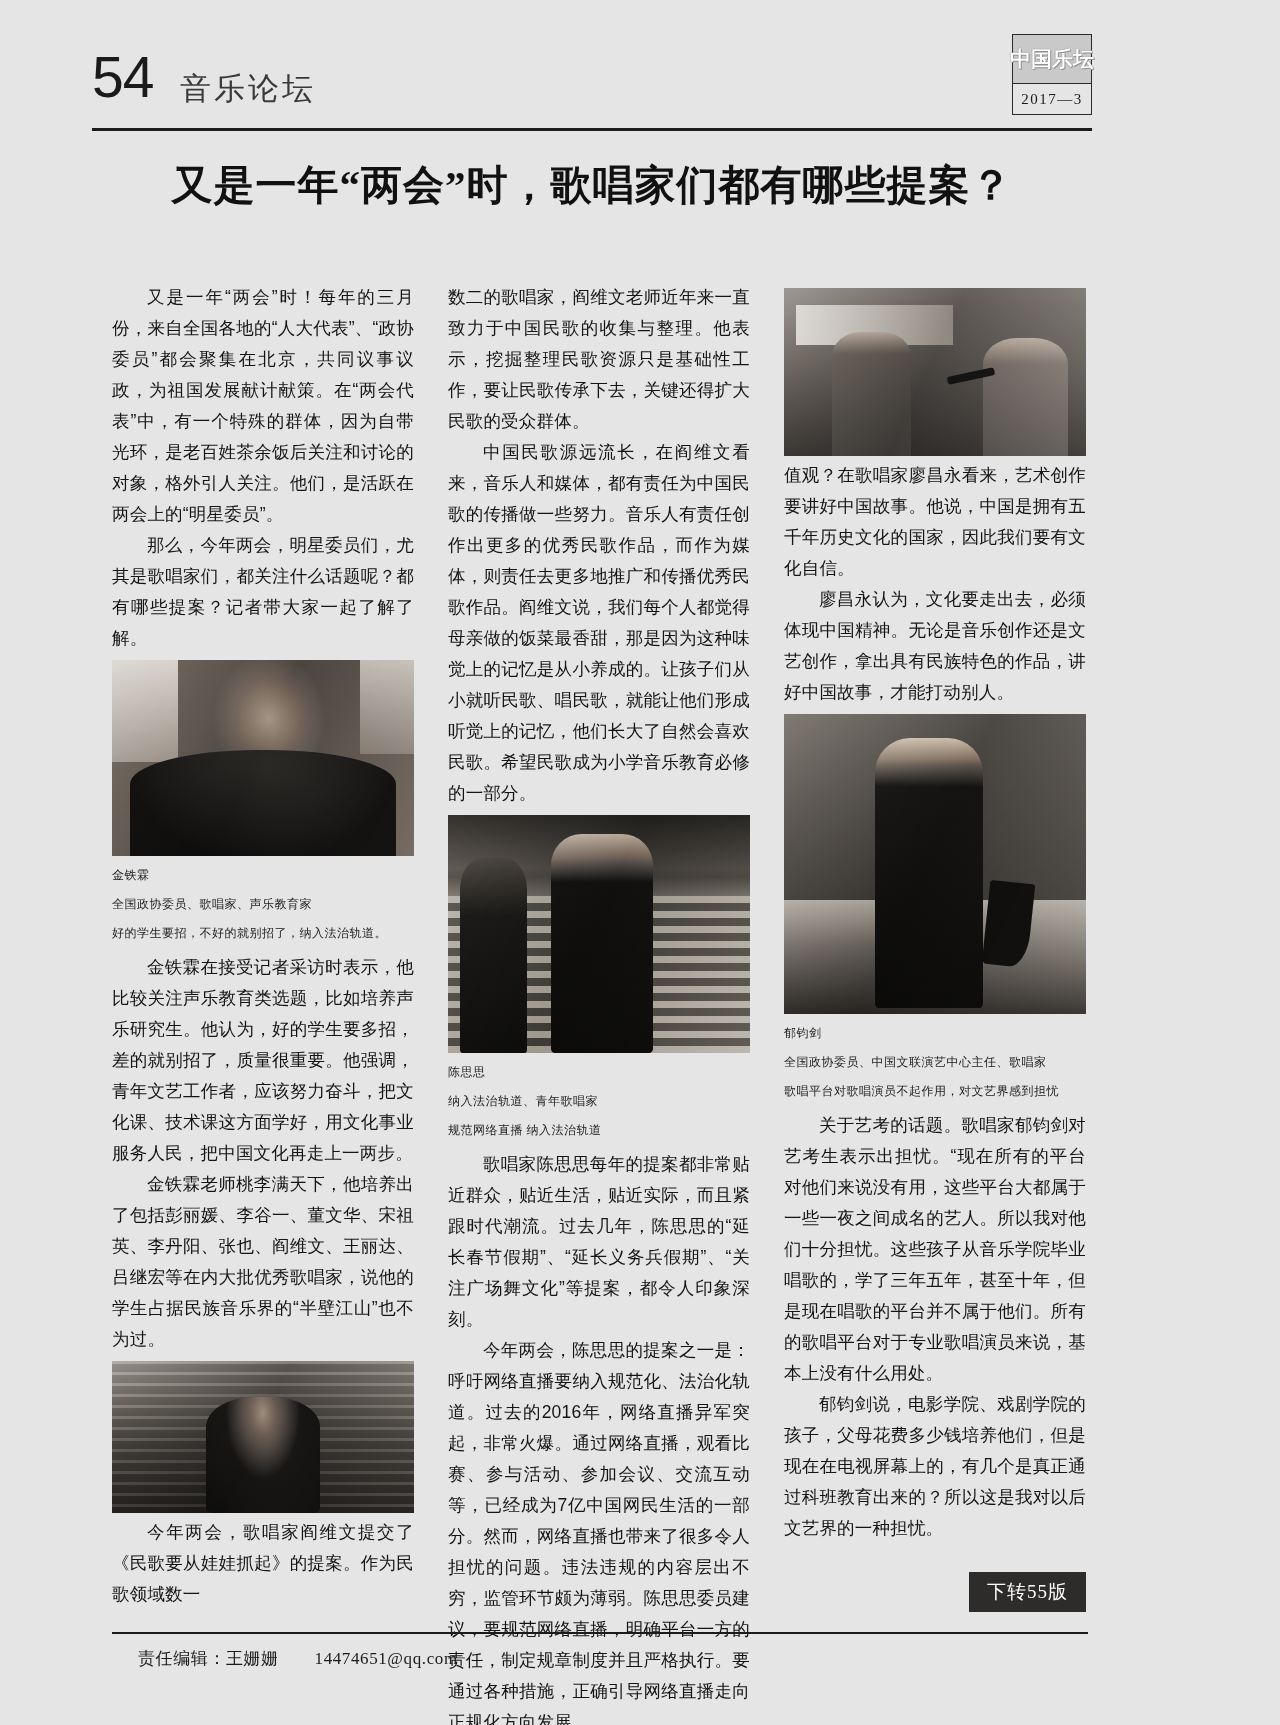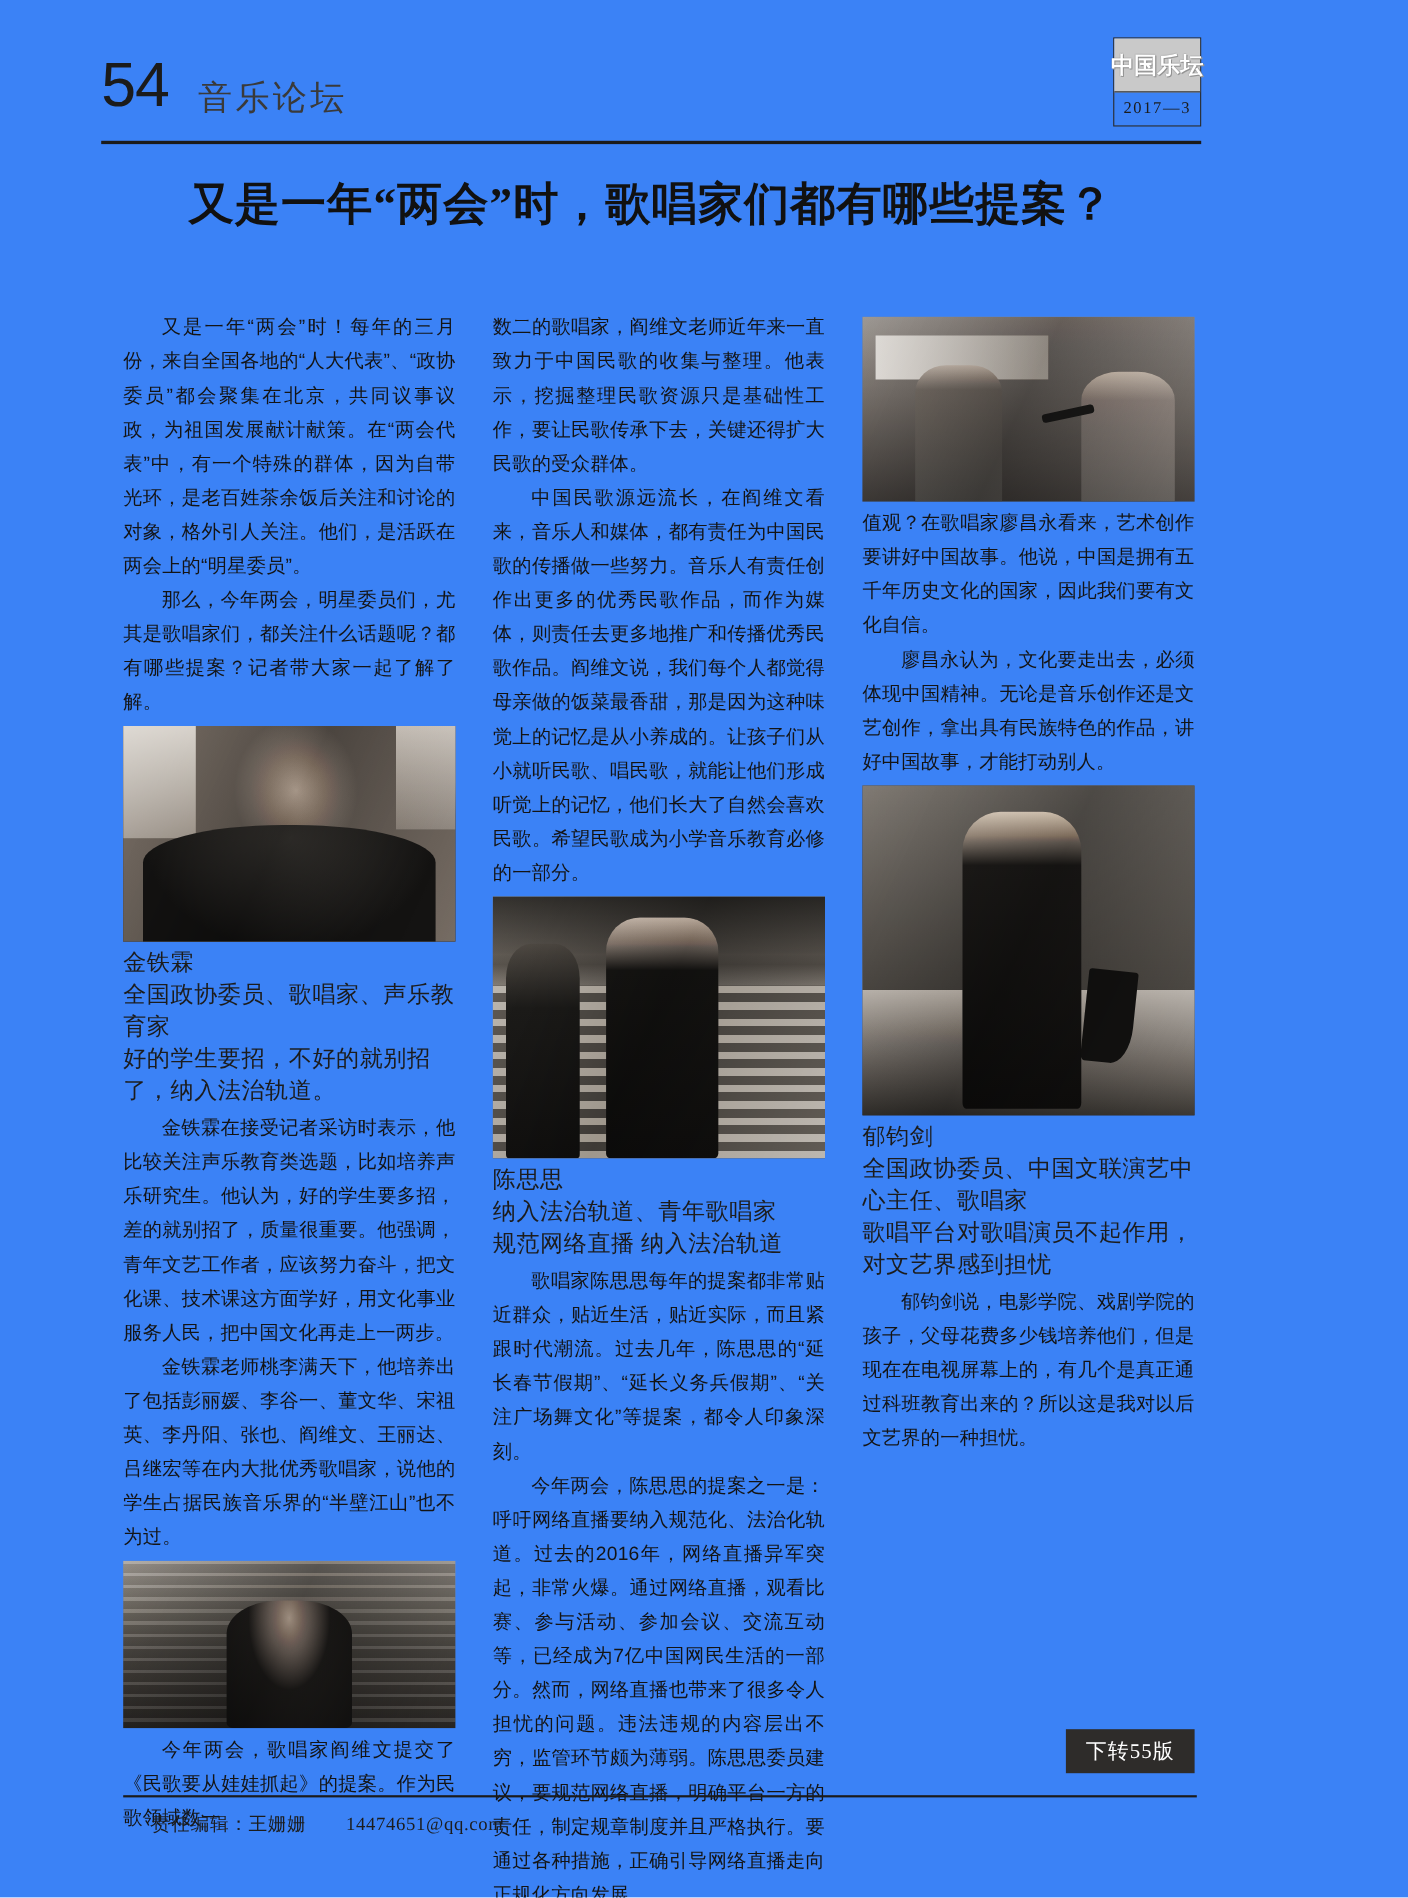--- a/index.html
+++ b/index.html
@@ -12,21 +12,21 @@
     height: 1725px;
     font-family: "Liberation Sans", "DejaVu Sans", sans-serif;
     color: #111;
     position: relative;
     overflow: hidden;
   }
 
   .page {
     position: absolute;
     inset: 0;
-    background: #3b82f6;
+    background: #e5e5e5;
     padding-left: 16px;
   }
 
   
   .masthead {
     position: absolute;
     left: 92px;
     top: 52px;
     width: 1000px;
     height: 86px;
@@ -133,21 +133,21 @@
     text-justify: inter-ideograph;
     text-indent: 35px;
     font-family: "Liberation Sans", "DejaVu Sans", sans-serif;
     color: #141414;
     letter-spacing: 0.2px;
   }
   p.body.noindent { text-indent: 0; }
 
   .cap {
     margin: 0;
-    font-size: 21px;
+    font-size: 12px;
     line-height: 29px;
     font-family: "Liberation Serif", "DejaVu Serif", serif;
     color: #1c1c1c;
     letter-spacing: 0.5px;
     text-align: left;
   }
   .cap-block { margin: 5px 0 4px 0; }
 
   
   .photo {
@@ -406,20 +406,21 @@
         <div class="figure"></div>
         <div class="bag"></div>
       </div>
 
       <div class="cap-block">
         <p class="cap">郁钧剑</p>
         <p class="cap">全国政协委员、中国文联演艺中心主任、歌唱家</p>
         <p class="cap">歌唱平台对歌唱演员不起作用，对文艺界感到担忧</p>
       </div>
 
+      <p class="body">关于艺考的话题。歌唱家郁钧剑对艺考生表示出担忧。“现在所有的平台对他们来说没有用，这些平台大都属于一些一夜之间成名的艺人。所以我对他们十分担忧。这些孩子从音乐学院毕业唱歌的，学了三年五年，甚至十年，但是现在唱歌的平台并不属于他们。所有的歌唱平台对于专业歌唱演员来说，基本上没有什么用处。</p>
       <p class="body">郁钧剑说，电影学院、戏剧学院的孩子，父母花费多少钱培养他们，但是现在在电视屏幕上的，有几个是真正通过科班教育出来的？所以这是我对以后文艺界的一种担忧。</p>
 
       <div class="jump-box">下转55版</div>
     </div>
 
   </div>
 
   <div class="footer-rule"></div>
   <div class="footer-text">
     <span>责任编辑：王姗姗</span>

